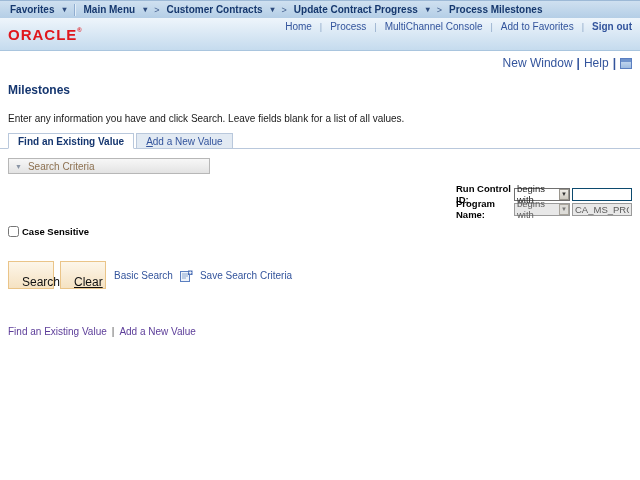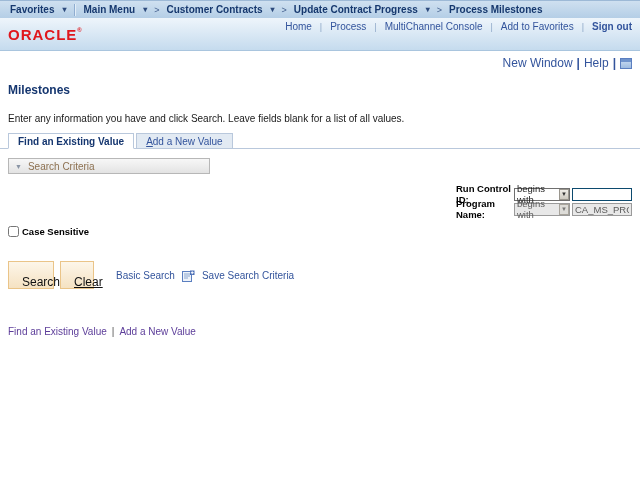--- a/index.html
+++ b/index.html
@@ -83,21 +83,21 @@
   .cbrow { margin-top:10px; display:flex; align-items:center; gap:3px; }
   .cbrow input { width:11px; height:11px; margin:0; }
   .cblabel { font-size:9.5px; font-weight:bold; }
 
   
   .actions { margin-top:24px; display:flex; align-items:center; gap:6px; }
   .btn { height:16px; font-size:12px; color:#111; text-align:center;
     background:linear-gradient(#fdf6e9,#f5e2c2); border:1px solid #eac488;
     cursor:pointer; font-family:"Liberation Sans", sans-serif; padding:13px; }
   .btn-search { width:46px; }
-  .btn-clear { width:34px; margin-right:16px;text-decoration:underline; }
+  .btn-clear { width:46px; margin-right:2px;text-decoration:underline; }
   .actions a { font-size:10px; color:#33549c; text-decoration:none; cursor:pointer; }
   .save-icon { width:13px; height:13px; display:inline-block; margin:0 1px; }
 
   
   .footer-links { margin-top:37px; display:flex; align-items:center; gap:5px;
     font-size:10px; }
   .footer-links a { color:#5c3d99; text-decoration:none; cursor:pointer; }
   .fl-pipe { color:#555; }
 </style>
 </head>

